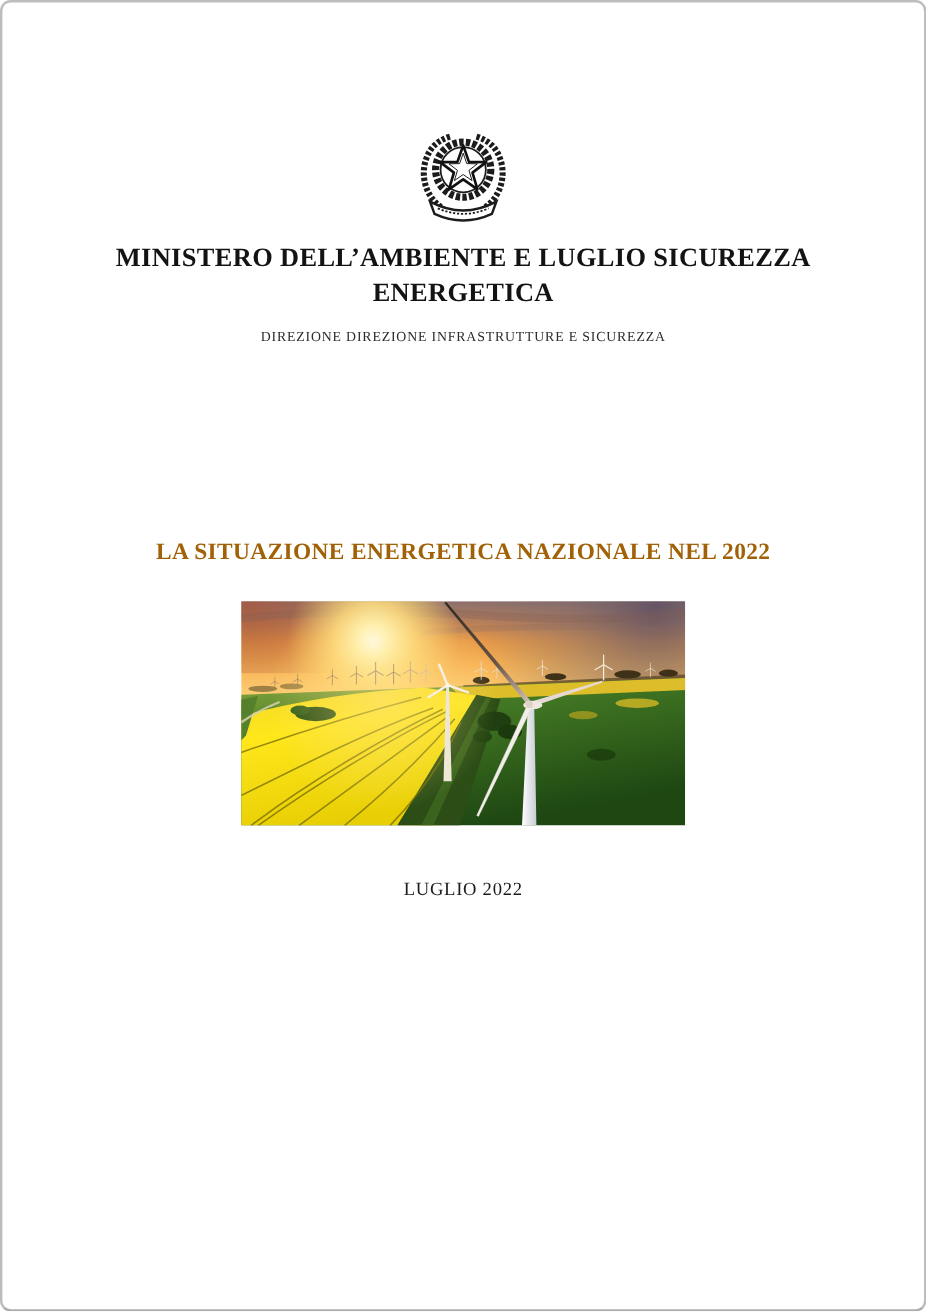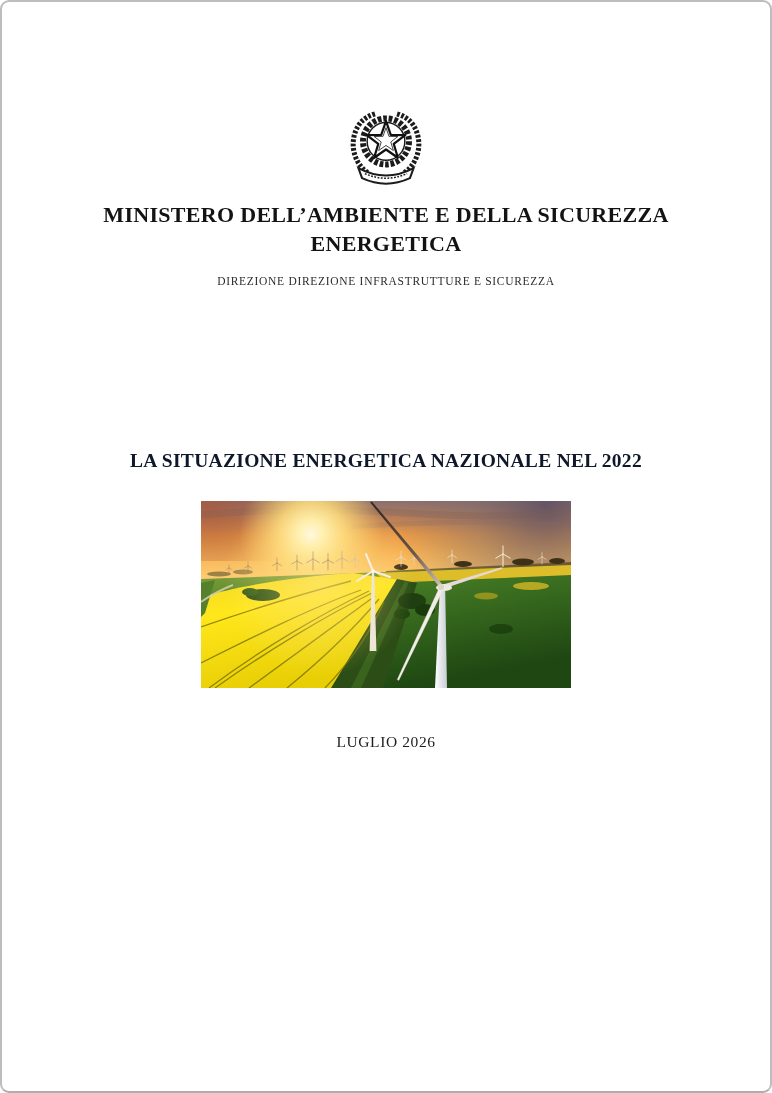--- a/index.html
+++ b/index.html
@@ -70,26 +70,26 @@
       <circle cx="50" cy="45" r="20.5" fill="#ffffff" stroke="#1c1c1c" stroke-width="1.6"></circle>
 
       <path d="M50,23 L55.2,37.9 L70.9,38.2 L58.4,47.7 L62.9,62.8 L50,53.8 L37.1,62.8 L41.6,47.7 L29.1,38.2 L44.8,37.9 Z" fill="#ffffff" stroke="#111111" stroke-width="2.4" stroke-linejoin="round"></path>
       <path d="M50,30 L53.2,39.5 L62.9,39.7 L55.2,45.6 L58,54.9 L50,49.4 L42,54.9 L44.8,45.6 L37.1,39.7 L46.8,39.5 Z" fill="none" stroke="#1c1c1c" stroke-width="0.9"></path>
 
       <path d="M20,74 Q50,90 80,74 L76,85 Q50,97 24,85 Z" fill="#ffffff" stroke="#1c1c1c" stroke-width="2.2"></path>
       <path d="M27,80 Q50,90 73,80" stroke="#1c1c1c" stroke-width="1.6" fill="none" stroke-dasharray="2 1.6"></path>
     </svg>
   </div>
 
-  <h1 class="ministry-title">MINISTERO DELL’AMBIENTE E DELLA SICUREZZA ENERGETICA</h1>
+  <h1 class="ministry-title">MINISTERO DELL’AMBIENTE E LUGLIO SICUREZZA ENERGETICA</h1>
 
 
   <div class="directorate">DIREZIONE DIREZIONE INFRASTRUTTURE E SICUREZZA</div>
 
-  <h2 class="report-title" style="color: #0f172a;">LA SITUAZIONE ENERGETICA NAZIONALE NEL 2022</h2>
+  <h2 class="report-title" style="color: #a16207;">LA SITUAZIONE ENERGETICA NAZIONALE NEL 2022</h2>
 
   <figure class="cover-photo" style="padding:0">
     <svg width="370" height="187" viewBox="0 0 370 187">
       <defs>
         <linearGradient id="sky" x1="0" y1="0" x2="0" y2="1">
           <stop offset="0" stop-color="#8a6f6e"></stop>
           <stop offset="0.22" stop-color="#bb8058"></stop>
           <stop offset="0.40" stop-color="#e89a48"></stop>
           <stop offset="0.62" stop-color="#f7b254"></stop>
           <stop offset="1" stop-color="#ffd27a"></stop>
@@ -214,15 +214,15 @@
         <polygon points="238.8,89 244.2,89 246,187 234,187" fill="url(#tower)"></polygon>
         <polygon points="239.5,87.3 242.5,84.7 170.8,0.4 169.3,1.6" fill="url(#bladeDark)"></polygon>
         <polygon points="240.3,83.9 241.7,88.1 301.3,67.8 300.7,66.2" fill="#e6d9d4"></polygon>
         <polygon points="239,85.1 243,86.9 197.8,179.4 196.2,178.6" fill="#f2eee9" stroke="#d8cfc6" stroke-width="0.3"></polygon>
         <ellipse cx="243" cy="86.5" rx="8" ry="3.6" fill="#efe8e0"></ellipse>
         <circle cx="240" cy="86" r="3" fill="#dcd2c6"></circle>
       </g>
     </svg>
   </figure>
 
-  <div class="pub-date">LUGLIO 2026</div>
+  <div class="pub-date">LUGLIO 2022</div>
 
 </div>
 
 </body></html>

